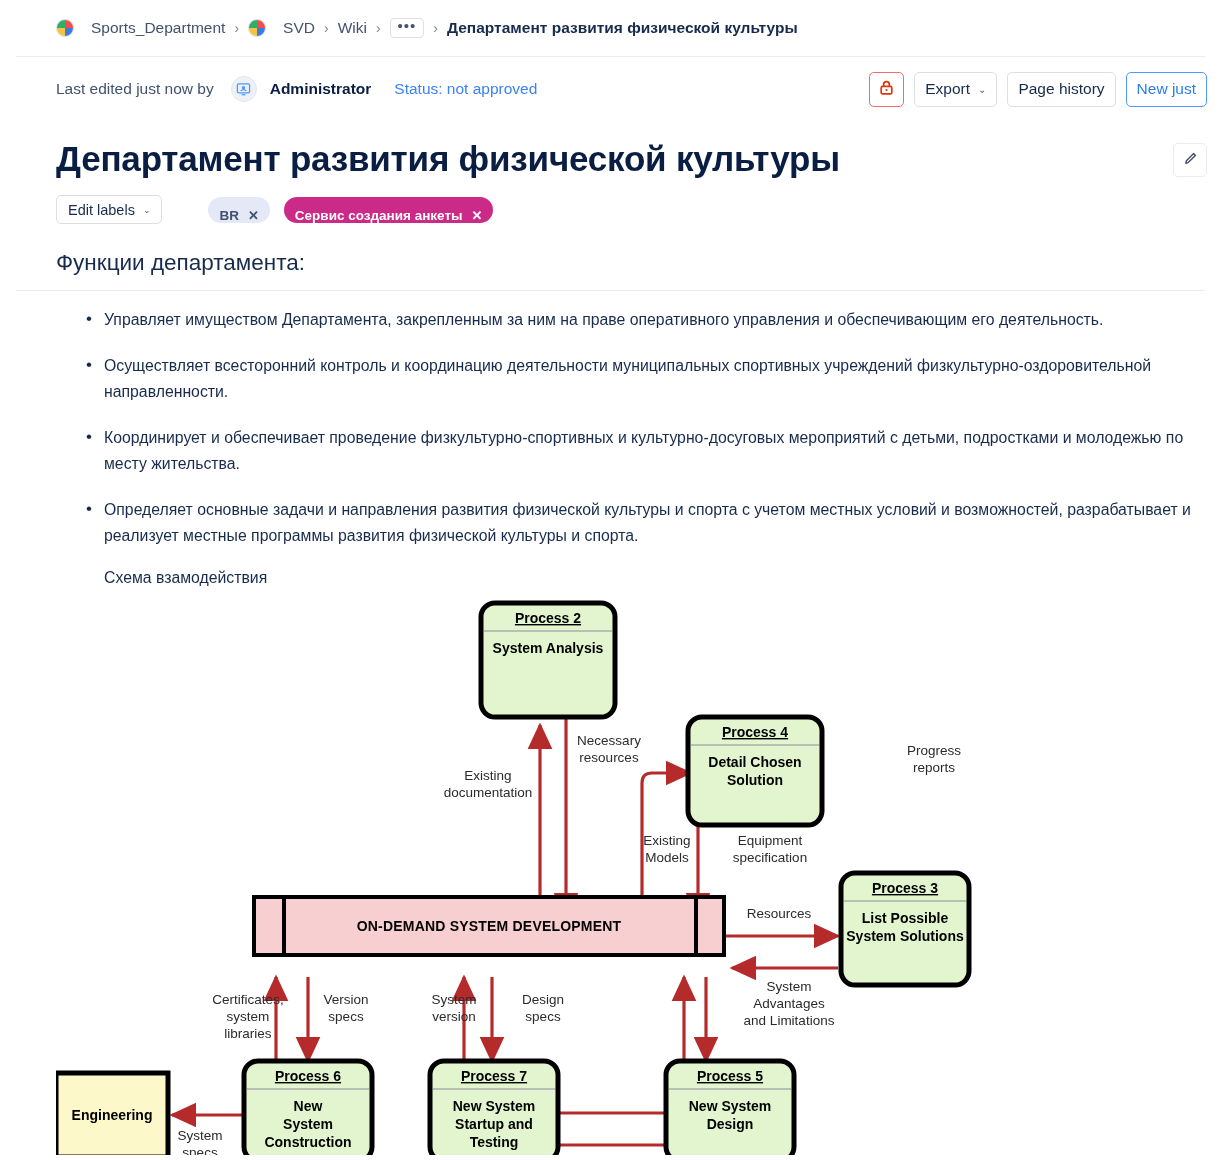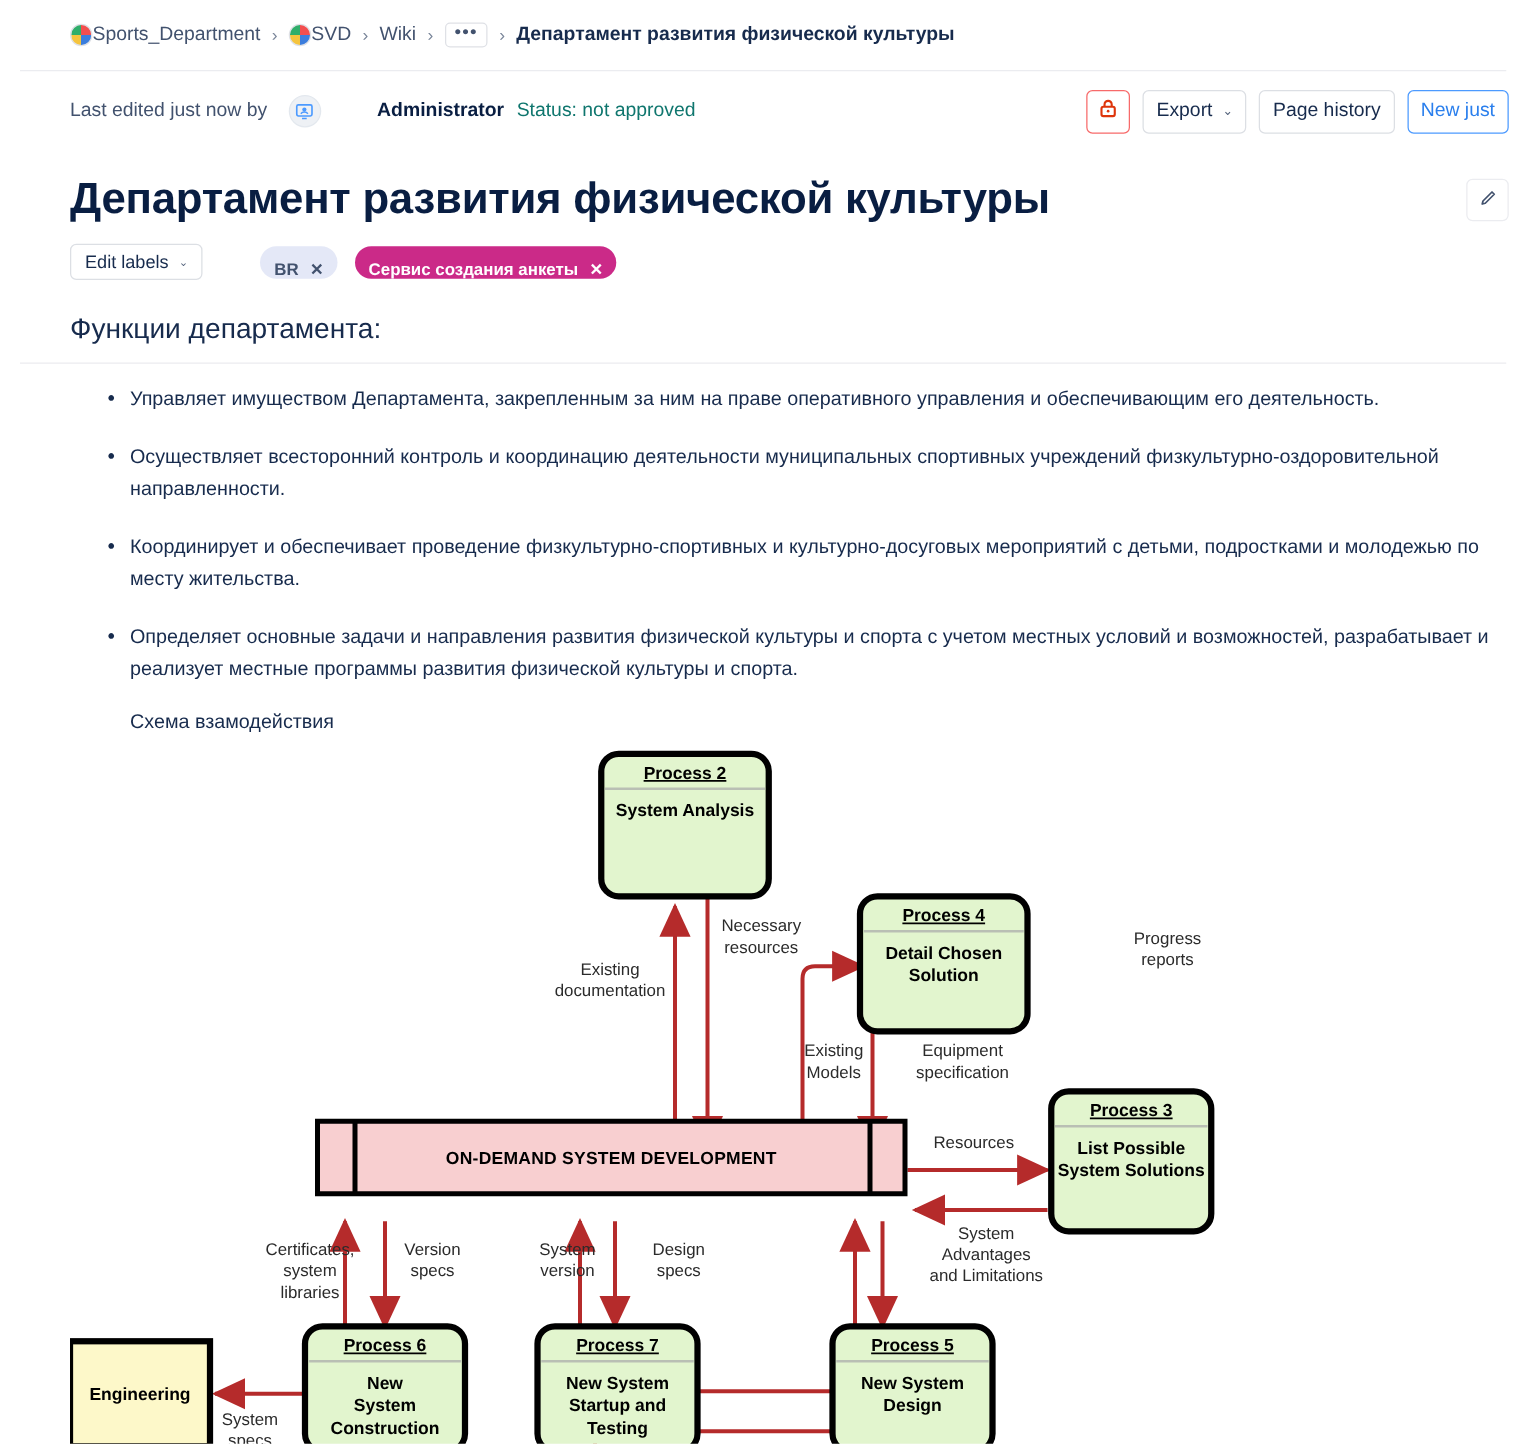--- a/index.html
+++ b/index.html
@@ -14,21 +14,21 @@
   .page { position: relative; width: 1221px; height: 1160px; }
 
   
   .breadcrumb-bar {
     height: 56px;
     display: flex; align-items: center;
     padding: 0 0 0 56px;
     font-size: 15.5px;
     color: #42526e;
   }
-  .bc-item { display: inline-flex; align-items: center; gap: 0; white-space: nowrap; }
+  .bc-item { display: inline-flex; align-items: center; gap: 17px; white-space: nowrap; }
   .bc-item .bc-text { color: #42526e; }
   .bc-item.current .bc-text { color: #172b4d; font-weight: 700; }
   .bc-sep { margin: 0 9px; color: #7a869a; font-size: 14px; }
   .space-icon {
     width: 18px; height: 18px; border-radius: 50%;
     background: conic-gradient(#f24e4e 0 25%, #3b7ddd 0 50%, #f5c43d 0 75%, #2fae6a 0 100%);
     border: 1.5px solid #dfe1e6;
     flex: 0 0 auto;
     display: inline-block;
   }
@@ -49,22 +49,22 @@
     gap: 10px;
   }
   .meta-text { font-size: 15.5px; color: #42526e; white-space: nowrap; }
   .avatar {
     width: 26px; height: 26px; border-radius: 50%;
     background: #eef1f5; border: 1px solid #e3e8ee;
     display: inline-flex; align-items: center; justify-content: center;
     flex: 0 0 auto; margin: 0 3px 0 7px;
   }
   .avatar svg { display: block; }
-  .meta-user { font-size: 15.5px; font-weight: 700; color: #091e42; white-space: nowrap; margin-left: 32px; }
-  .meta-status { font-size: 15.5px; color: #0f766e; white-space: nowrap; cursor: pointer; }
+  .meta-user { font-size: 15.5px; font-weight: 700; color: #091e42; white-space: nowrap; }
+  .meta-status { font-size: 15.5px; color: #3b82f6; margin-left: 13px; white-space: nowrap; cursor: pointer; }
   .spacer { flex: 1 1 auto; }
 
   .btn {
     height: 35px; border-radius: 5px; border: 1px solid #dcdfe4;
     background: #fff; color: #172b4d; font-size: 15.5px;
     display: inline-flex; align-items: center; justify-content: center;
     padding: 0 10px; cursor: pointer; white-space: nowrap;
     font-family: "Liberation Sans", sans-serif;
   }
   .btn-lock { width: 35px; padding: 0; border-color: #f76a6a; }

